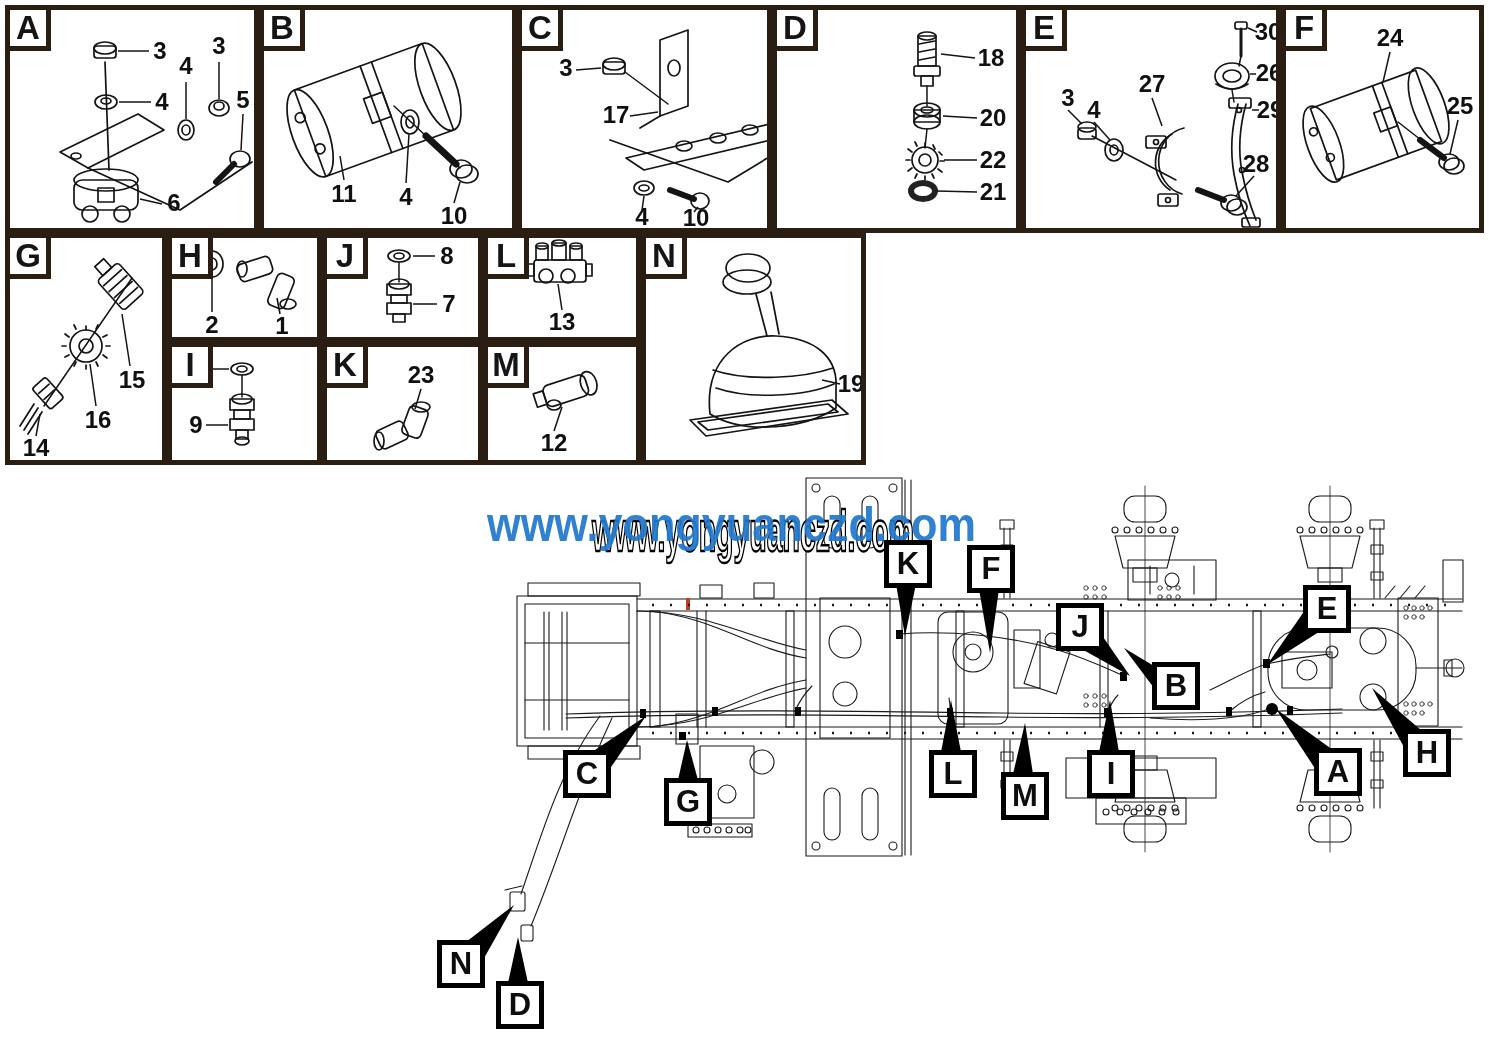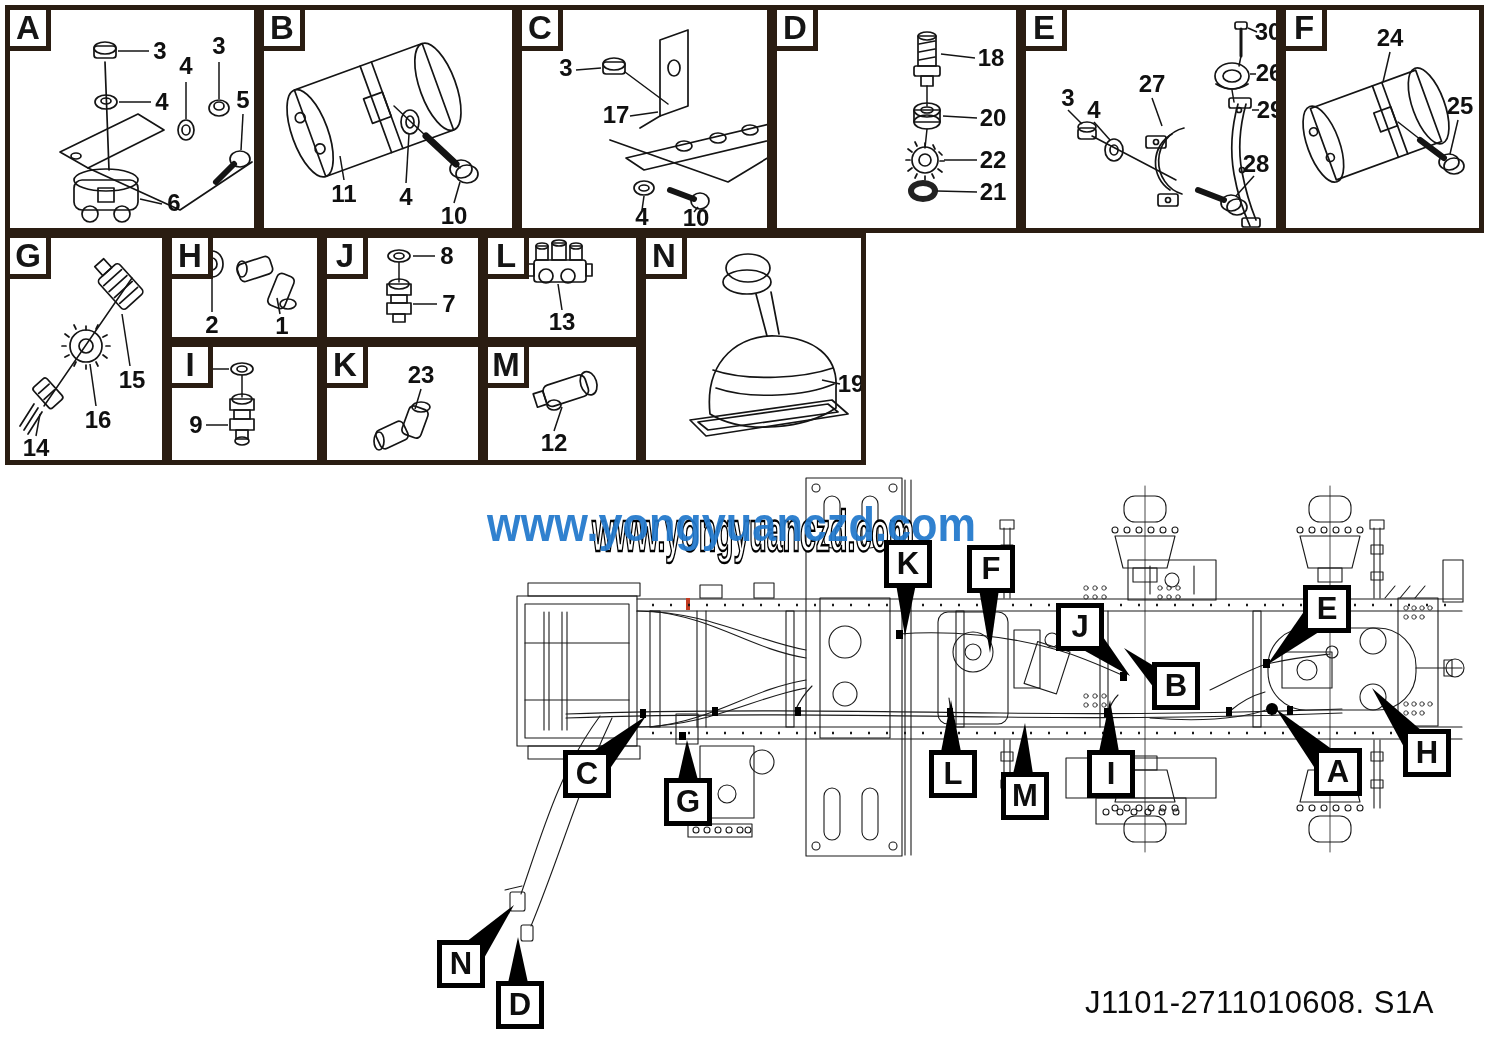--- a/index.html
+++ b/index.html
@@ -730,14 +730,13 @@
   <div class="co" style="left:563px;top:750px">C</div>
   <div class="co" style="left:664px;top:778px">G</div>
   <div class="co" style="left:929px;top:750px">L</div>
   <div class="co" style="left:1001px;top:772px">M</div>
   <div class="co" style="left:1087px;top:750px">I</div>
   <div class="co" style="left:1314px;top:748px">A</div>
   <div class="co" style="left:1403px;top:729px">H</div>
   <div class="co" style="left:437px;top:940px">N</div>
   <div class="co" style="left:496px;top:981px">D</div>
 
-  <div id="code">J1101-2711010608. S1A</div>
 </div>
 
 </body></html>

